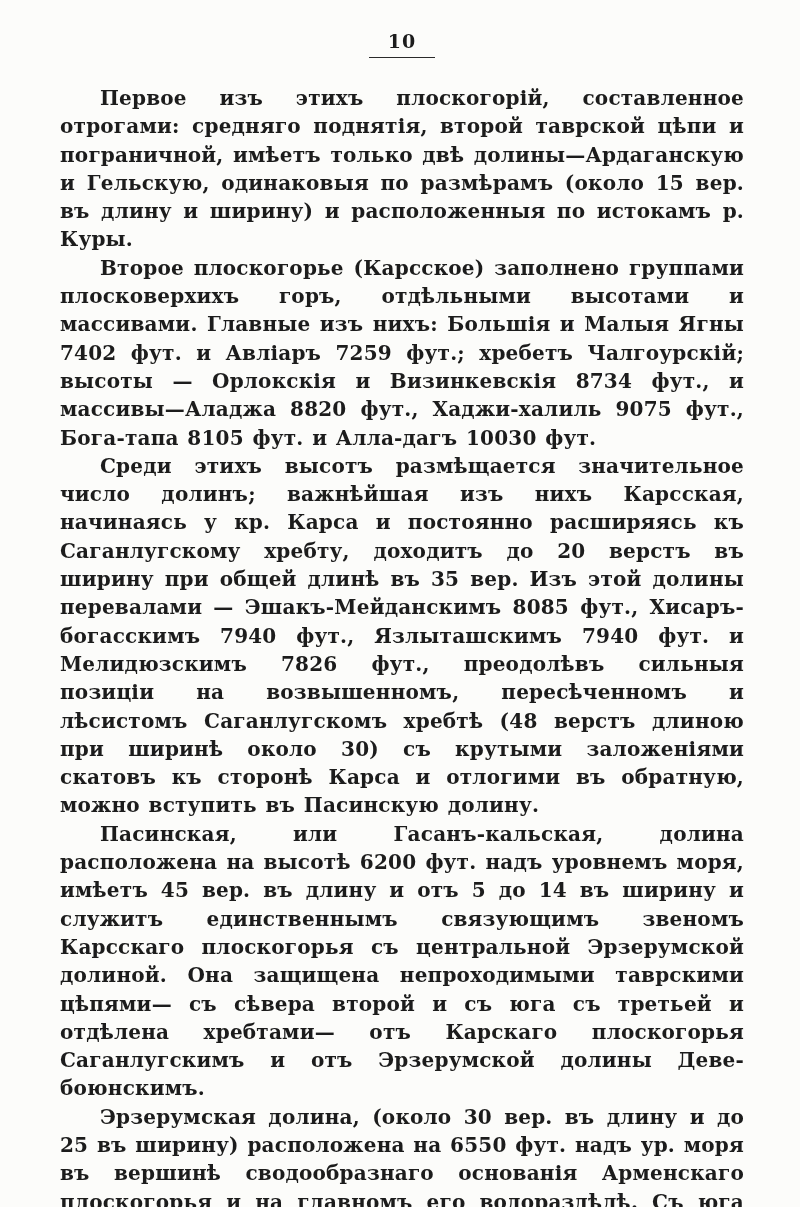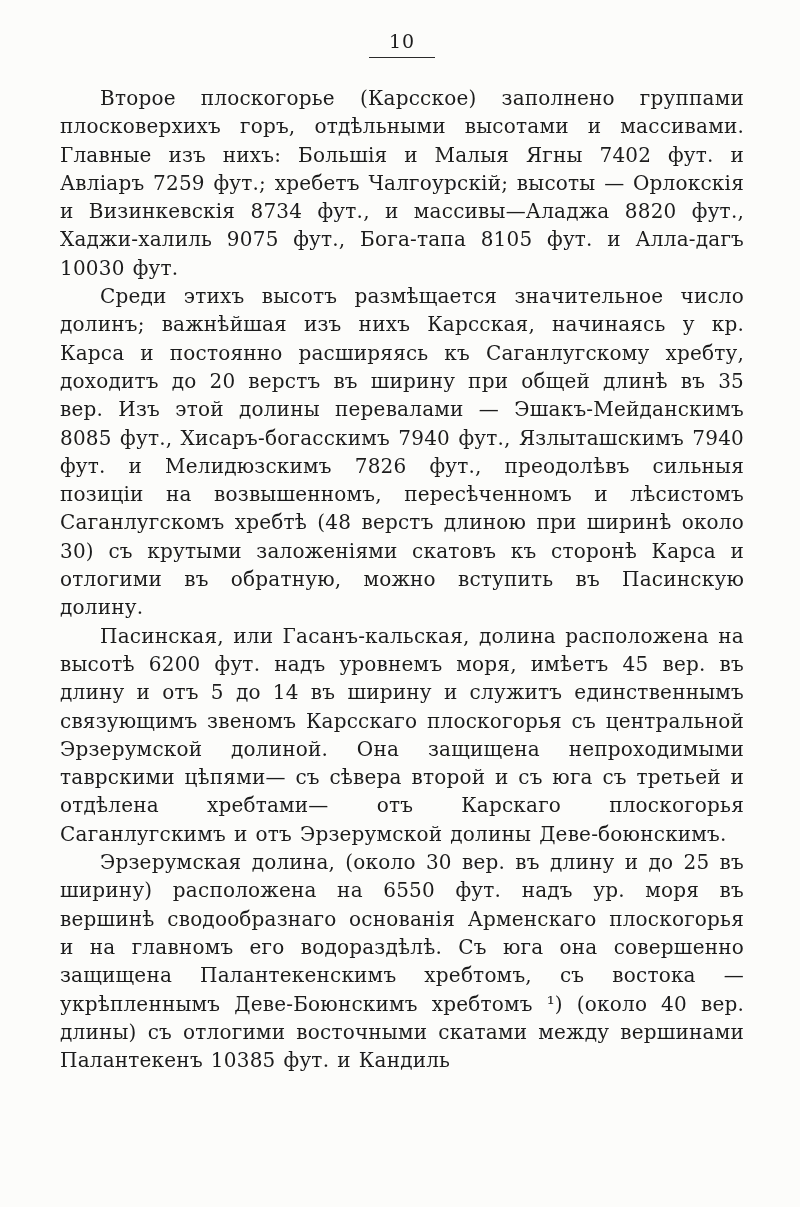--- a/index.html
+++ b/index.html
@@ -7,20 +7,21 @@
       width: 800px;
       background: #fcfcfa;
       font-family: "DejaVu Serif", "Liberation Serif", serif;
       color: #1c1c1c;
     }
     body { height: 1207px; overflow: hidden; }
     .page {
       width: 800px;
       height: 1207px;
       padding: 30px 56px 20px 60px;
+      font-weight: bold;
     }
     .page-header { margin-bottom: 26px; }
     .page-number {
       text-align: center;
       font-size: 19px;
       letter-spacing: 1px;
       margin-bottom: 5px;
     }
     .page-number-rule {
       width: 66px;
@@ -41,19 +42,20 @@
 <body>
 
 <div class="page">
 
   <header class="page-header">
     <div class="page-number">10</div>
     <div class="page-number-rule"></div>
   </header>
 
   <main class="body-text">
+    <p>Первое изъ этихъ плоскогорій, составленное отрогами: средняго поднятія, второй таврской цѣпи и пограничной, имѣетъ только двѣ долины—Ардаганскую и Гельскую, одинаковыя по размѣрамъ (около 15 вер. въ длину и ширину) и расположенныя по истокамъ р. Куры.</p>
     <p>Второе плоскогорье (Карсское) заполнено группами плосковерхихъ горъ, отдѣльными высотами и массивами. Главные изъ нихъ: Большія и Малыя Ягны 7402 фут. и Авліаръ 7259 фут.; хребетъ Чалгоурскій; высоты — Орлокскія и Визинкевскія 8734 фут., и массивы—Аладжа 8820 фут., Хаджи-халиль 9075 фут., Бога-тапа 8105 фут. и Алла-дагъ 10030 фут.</p>
     <p>Среди этихъ высотъ размѣщается значительное число долинъ; важнѣйшая изъ нихъ Карсская, начинаясь у кр. Карса и постоянно расширяясь къ Саганлугскому хребту, доходитъ до 20 верстъ въ ширину при общей длинѣ въ 35 вер. Изъ этой долины перевалами — Эшакъ-Мейданскимъ 8085 фут., Хисаръ-богасскимъ 7940 фут., Язлыташскимъ 7940 фут. и Мелидюзскимъ 7826 фут., преодолѣвъ сильныя позиціи на возвышенномъ, пересѣченномъ и лѣсистомъ Саганлугскомъ хребтѣ (48 верстъ длиною при ширинѣ около 30) съ крутыми заложеніями скатовъ къ сторонѣ Карса и отлогими въ обратную, можно вступить въ Пасинскую долину.</p>
     <p>Пасинская, или Гасанъ-кальская, долина расположена на высотѣ 6200 фут. надъ уровнемъ моря, имѣетъ 45 вер. въ длину и отъ 5 до 14 въ ширину и служитъ единственнымъ связующимъ звеномъ Карсскаго плоскогорья съ центральной Эрзерумской долиной. Она защищена непроходимыми таврскими цѣпями— съ сѣвера второй и съ юга съ третьей и отдѣлена хребтами— отъ Карскаго плоскогорья Саганлугскимъ и отъ Эрзерумской долины Деве-боюнскимъ.</p>
     <p>Эрзерумская долина, (около 30 вер. въ длину и до 25 въ ширину) расположена на 6550 фут. надъ ур. моря въ вершинѣ сводообразнаго основанія Арменскаго плоскогорья и на главномъ его водораздѣлѣ. Съ юга она совершенно защищена Палантекенскимъ хребтомъ, съ востока — укрѣпленнымъ Деве-Боюнскимъ хребтомъ ¹) (около 40 вер. длины) съ отлогими восточными скатами между вершинами Палантекенъ 10385 фут. и Кандиль</p>
   </main>
 
 </div>
 
 </body></html>

